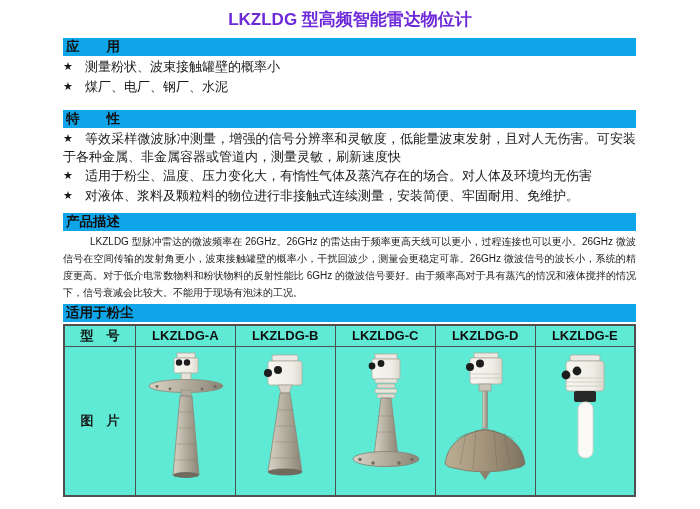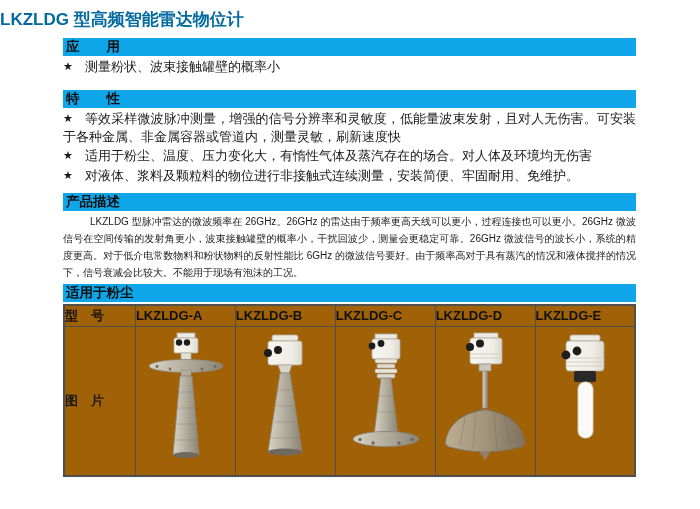--- a/index.html
+++ b/index.html
@@ -8,24 +8,25 @@
     position: relative;
     width: 700px;
     height: 509px;
     background: #ffffff;
     overflow: hidden;
     font-family: "Liberation Sans", "DejaVu Sans", sans-serif;
     color: #1a1a1a;
   }
   .title {
     padding-top: 9px;
+    text-align: center;
     font-size: 17px;
     line-height: 21px;
     font-weight: bold;
-    color: #0369a1;
+    color: #6d28d9;
   }
   .content {
     padding: 0 64px 0 63px;
   }
   .bar {
     background: #0ea5e9;
     height: 18px;
     line-height: 18px;
     font-size: 13.5px;
     font-weight: bold;
@@ -59,22 +60,22 @@
   }
   table.tech {
     width: 100%;
     border-collapse: collapse;
     margin-top: 2px;
     table-layout: fixed;
     border: 2px solid #4f4f4f;
   }
   table.tech td {
     border: 1px solid #4f4f4f;
-    background: #a16207;
-    text-align: left;
+    background: #5eead4;
+    text-align: center;
     vertical-align: middle;
   }
   table.tech tr.head td {
     height: 21px;
     font-size: 13px;
     font-weight: bold;
     color: #111;
   }
   table.tech tr.pics td {
     height: 148px;
@@ -109,20 +110,21 @@
     </defs>
   </svg>
 
   <div class="title">LKZLDG 型高频智能雷达物位计</div>
 
   <div class="content">
 
     <div class="bar bar-app">应　　用</div>
     <div class="bullet-group">
       <p class="bullet"><span class="star">★</span><span>测量粉状、波束接触罐壁的概率小</span></p>
+      <p class="bullet"><span class="star">★</span><span>煤厂、电厂、钢厂、水泥</span></p>
     </div>
 
     <div class="bar bar-feat">特　　性</div>
     <div class="bullet-group">
       <p class="bullet"><span class="star">★</span><span>等效采样微波脉冲测量，增强的信号分辨率和灵敏度，低能量波束发射，且对人无伤害。可安装于各种金属、非金属容器或管道内，测量灵敏，刷新速度快</span></p>
       <p class="bullet"><span class="star">★</span><span>适用于粉尘、温度、压力变化大，有惰性气体及蒸汽存在的场合。对人体及环境均无伤害</span></p>
       <p class="bullet"><span class="star">★</span><span>对液体、浆料及颗粒料的物位进行非接触式连续测量，安装简便、牢固耐用、免维护。</span></p>
     </div>
 
     <div class="bar bar-desc">产品描述</div>

